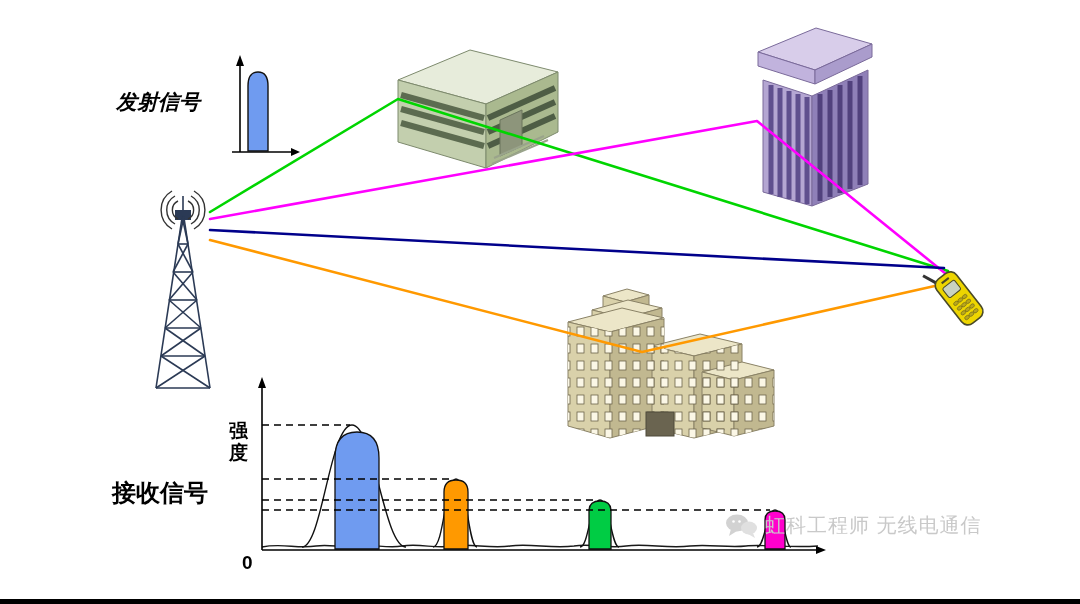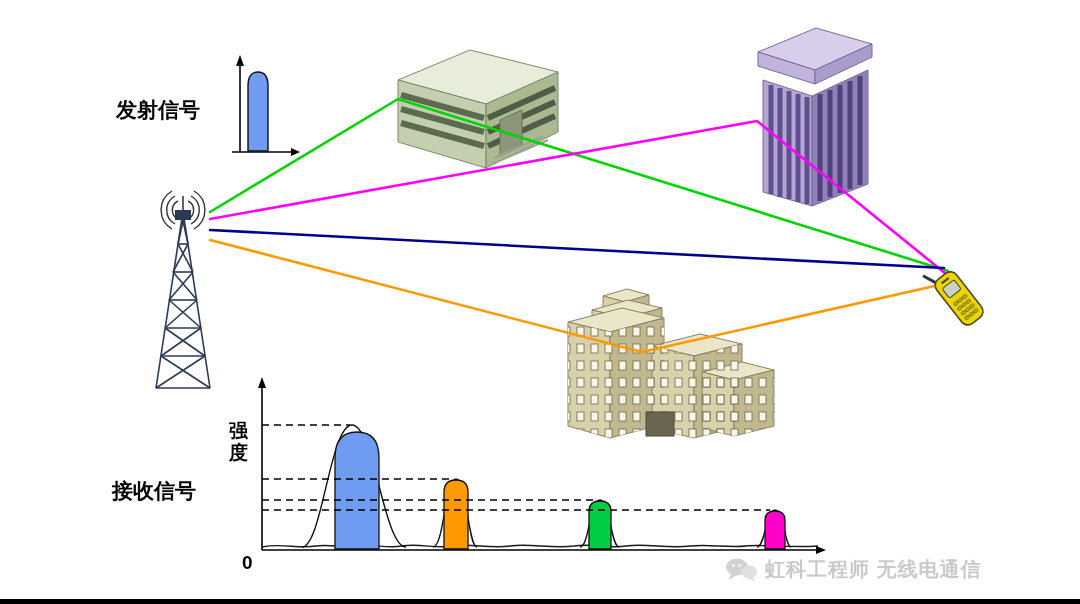--- a/index.html
+++ b/index.html
@@ -2,27 +2,27 @@
 <html><head>
 <meta charset="utf-8">
 <style>
   html,body{margin:0;padding:0;background:#ffffff;}
   .stage{
     position:relative;width:1080px;height:604px;background:#ffffff;overflow:hidden;
     font-family:"Liberation Sans","DejaVu Sans",sans-serif;color:#000;
   }
   .stage svg.scene{position:absolute;left:0;top:0;}
   .lbl{position:absolute;font-weight:700;color:#000;}
-  .lbl-tx{left:116px;top:96px;font-size:21px;}
-  .lbl-rx{left:112px;top:477px;font-size:21px;}
+  .lbl-tx{left:116px;top:88px;font-size:21px;font-style:italic;}
+  .lbl-rx{left:112px;top:477px;font-size:24px;}
   .lbl-intensity{left:229px;top:388px;width:24px;font-size:19px;line-height:22px;word-break:break-all;margin-top:32px;}
   .lbl-origin{left:242px;top:552px;font-size:19px;}
   .watermark{
-    position:absolute;left:724px;top:556px;display:flex;align-items:center;gap:7px;
-    color:#c9c9c9;font-size:20px;font-weight:700;letter-spacing:1px;white-space:nowrap;
+    position:absolute;left:724px;top:512px;display:flex;align-items:center;gap:7px;
+    color:#c9c9c9;font-size:20px;font-weight:400;letter-spacing:1px;white-space:nowrap;
   }
   .bottom-rule{position:absolute;left:0;bottom:0;width:100%;height:5px;background:#000;}
 </style>
 </head>
 <body>
 
 <div class="stage">
 
 <svg class="scene" width="1080" height="604" viewBox="0 0 1080 604">
   <defs>

